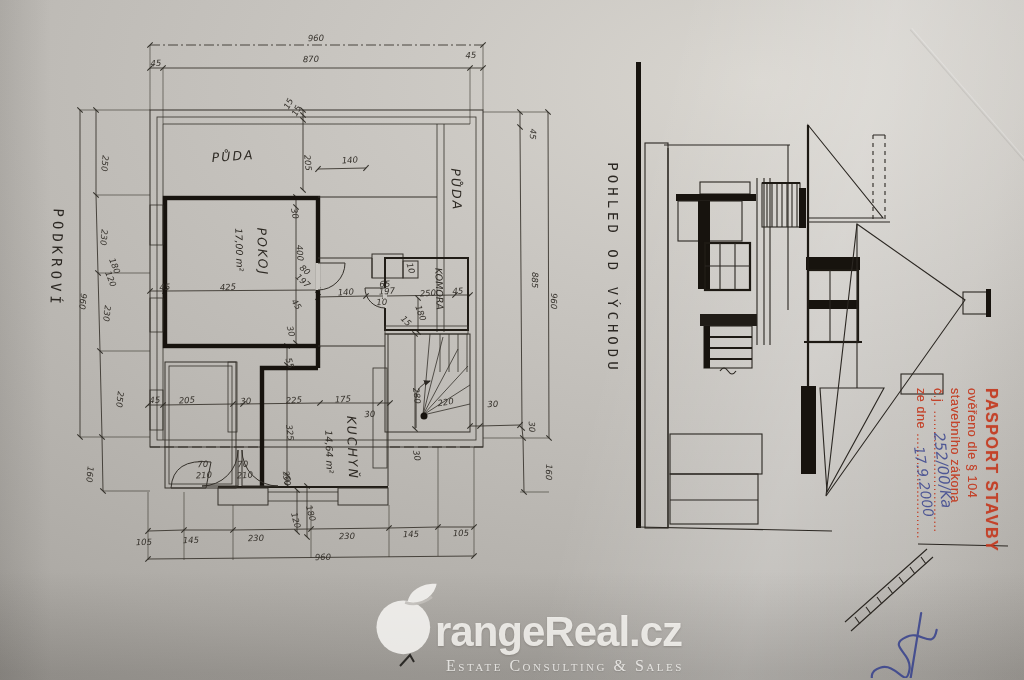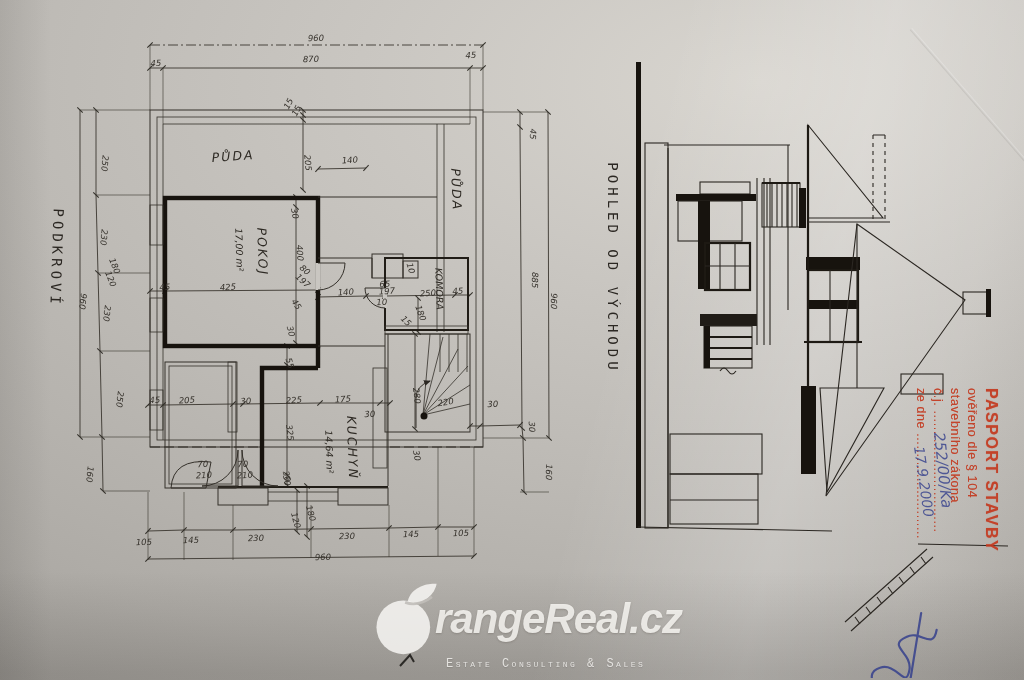--- a/index.html
+++ b/index.html
@@ -36,26 +36,26 @@
     transform:translate(100px,0) rotate(90deg);transform-origin:0 0;
     color:#c43a20;opacity:.93;}
   .stamp .l1{font-size:16px;font-weight:bold;letter-spacing:1.5px;margin-bottom:2px;text-shadow:0 0 1px rgba(196,58,32,.55);}
   .stamp .ln{font-size:12.5px;letter-spacing:.6px;line-height:17px;text-shadow:0 0 .5px rgba(196,58,32,.5);}
   .hand1,.hand2{position:absolute;color:#36418d;font-style:italic;
     font-family:"DejaVu Sans",sans-serif;opacity:.88;}
   .hand1{left:44px;top:48px;font-size:15px;transform:rotate(-6deg);}
   .hand2{left:58px;top:68px;font-size:14px;transform:rotate(-8deg);}
   
   .watermark{position:absolute;left:374px;top:582px;width:312px;}
-  .brandrow{display:flex;align-items:center;font-style:italic;}
+  .brandrow{display:flex;align-items:flex-end;}
   .brand{font-family:"Liberation Sans",sans-serif;font-weight:bold;font-size:42px;
     letter-spacing:-1px;color:rgba(251,250,247,.82);margin-left:-5px;
     text-shadow:0 1px 2px rgba(85,80,74,.30);}
-  .tagline{font-family:Liberation Mono, monospace;font-variant:small-caps;
-    font-size:12px;letter-spacing:2.5px;color:rgba(250,249,246,.78);
+  .tagline{font-family:Liberation Serif, serif;font-variant:small-caps;
+    font-size:16px;letter-spacing:2.5px;color:rgba(250,249,246,.78);
     padding-left:72px;margin-top:1px;text-shadow:0 1px 1px rgba(85,80,74,.25);}
 </style>
 </head>
 <body>
 
 <div class="photo">
   <div class="crease"></div>
 
   <svg class="sheet" width="1024" height="680" viewBox="0 0 1024 680">
     <defs>

